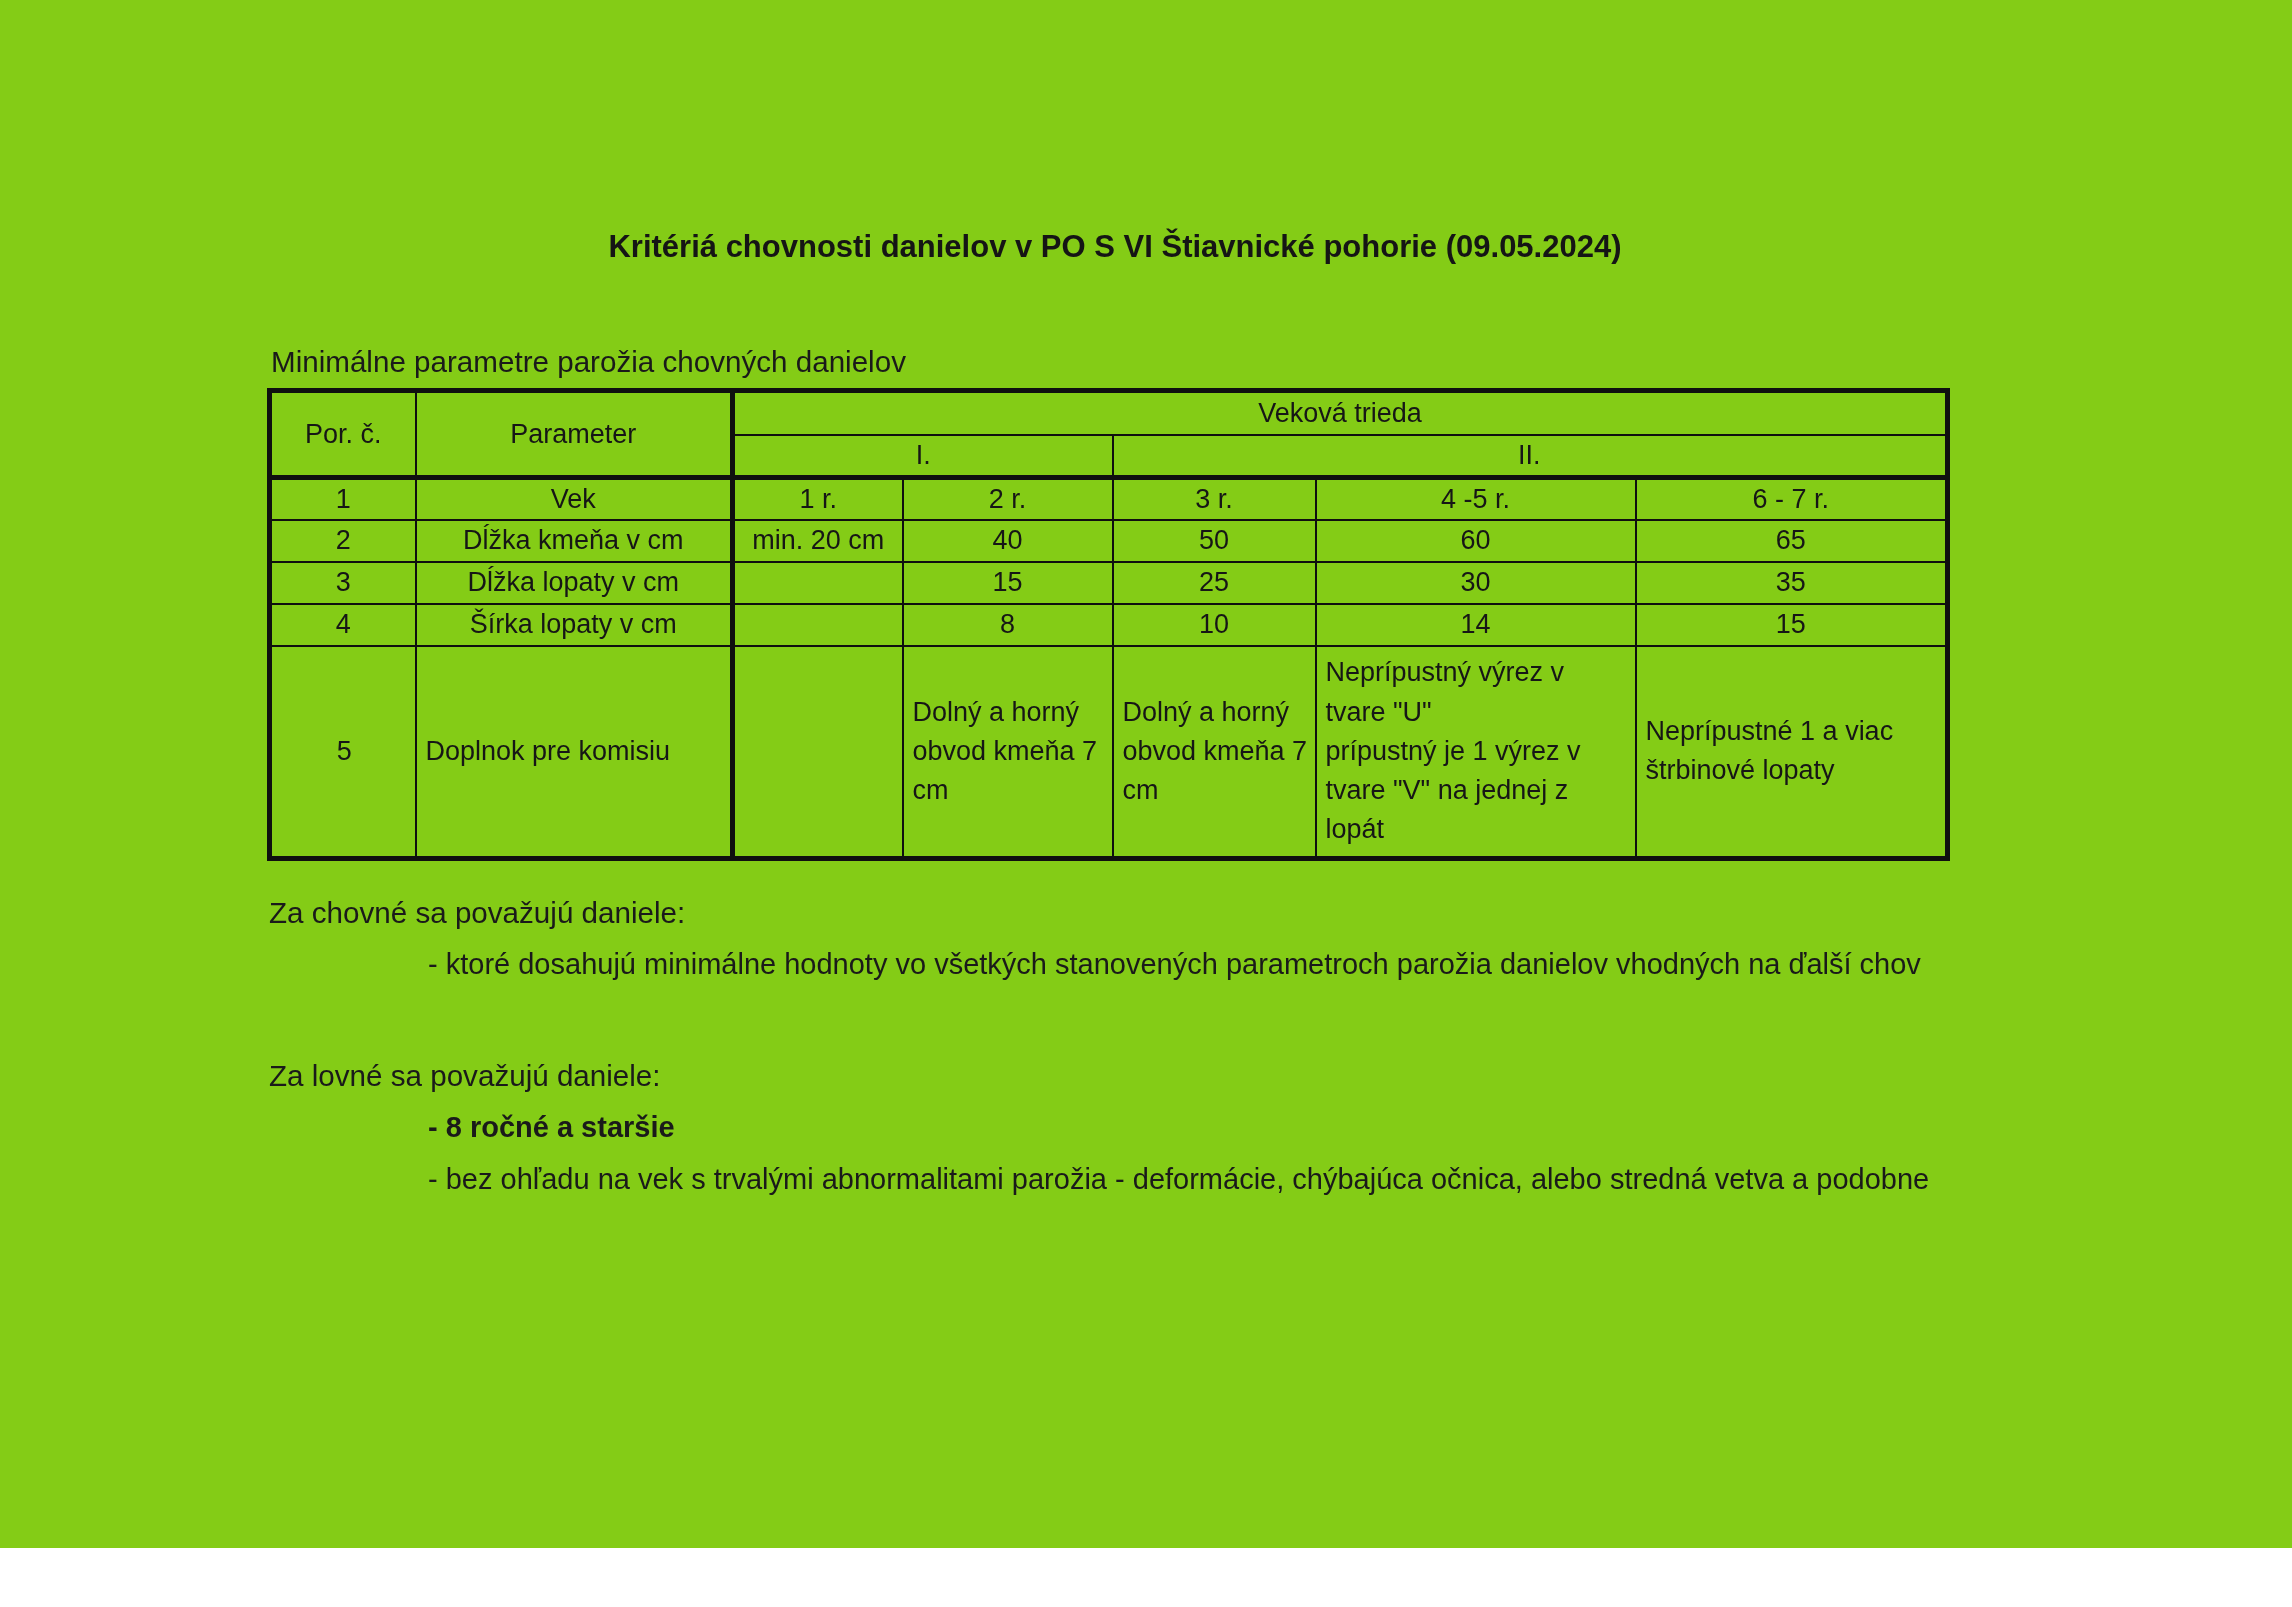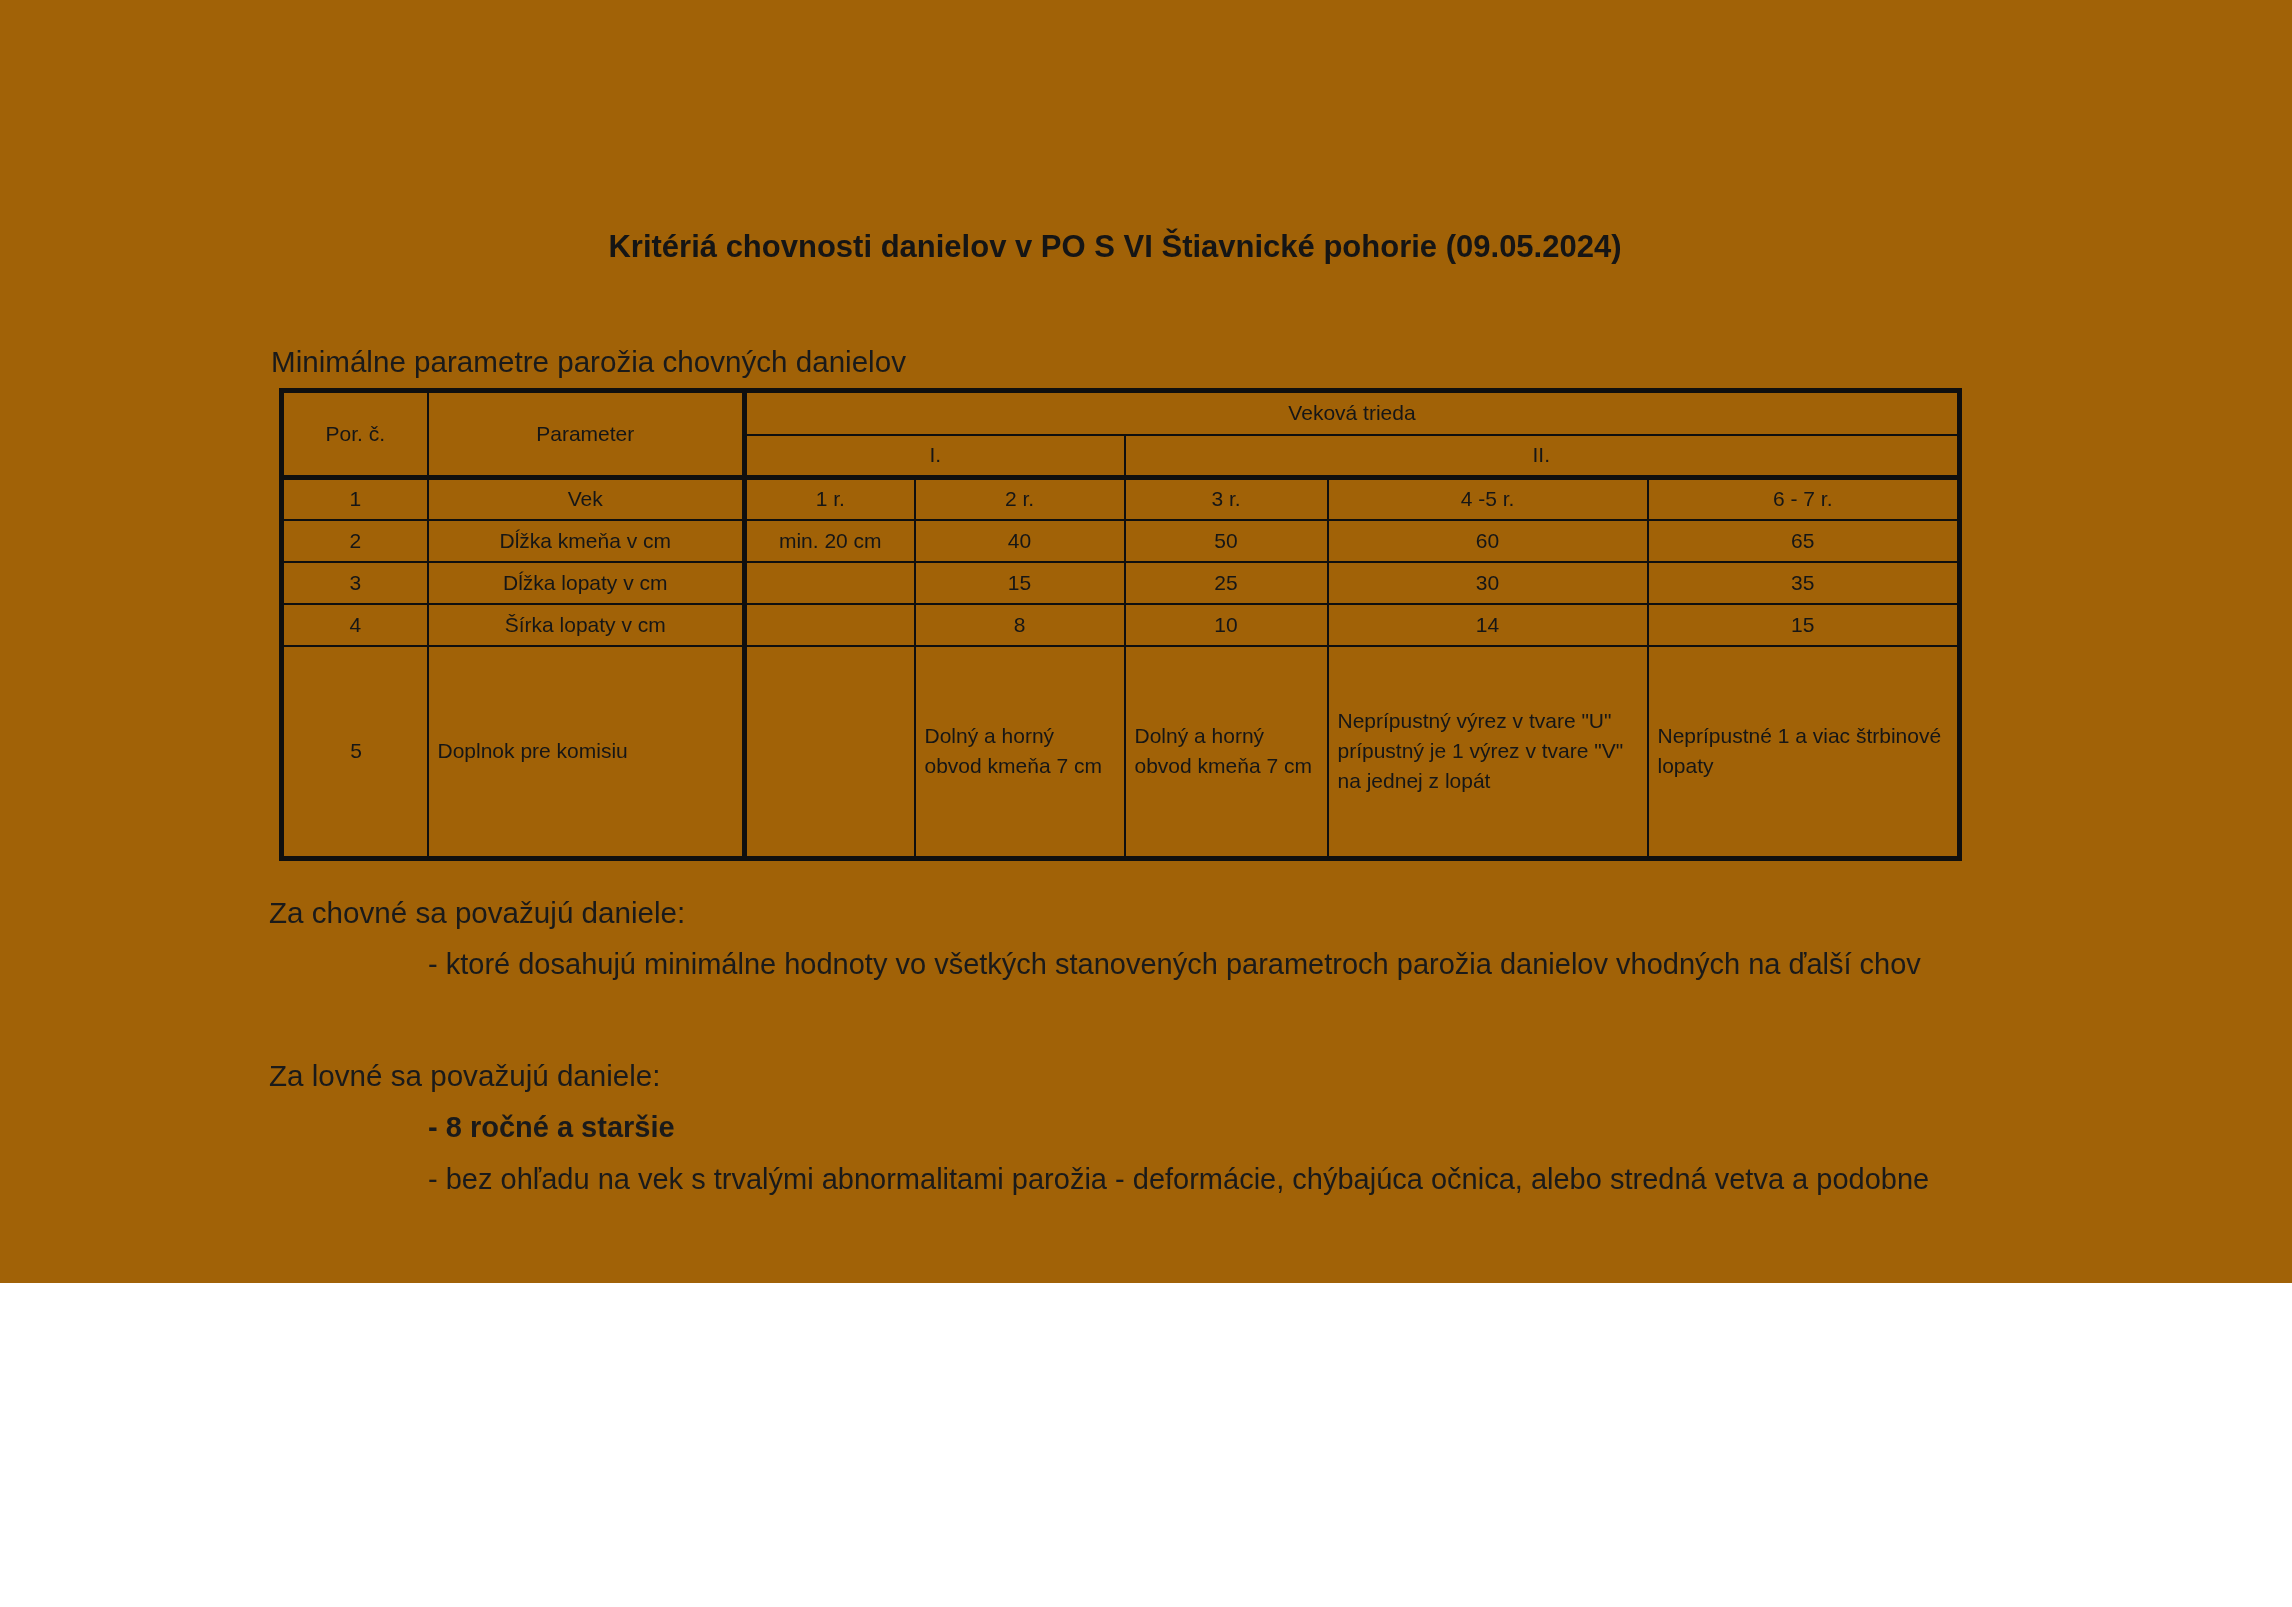--- a/index.html
+++ b/index.html
@@ -6,22 +6,22 @@
   html, body { width: 2293px; height: 1608px; }
   body {
     font-family: "Liberation Sans", sans-serif;
     background: #ffffff;
     color: #1a1a1a;
   }
   .page {
     position: absolute;
     inset: 0;
     width: 2293px;
-    height: 1283px;
-    background: #a16207;
+    height: 1548px;
+    background: #84cc16;
     overflow: hidden;
   }
   .doc-title {
     position: absolute;
     top: 229px;
     left: 0;
     width: 2230px;
     text-align: center;
     font-size: 31px;
     font-weight: 700;
@@ -32,25 +32,25 @@
     position: absolute;
     top: 313px;
     left: 271px;
     font-size: 29.6px;
     color: #1a1a1a;
     margin-top: 32px;
   }
   table.criteria {
     position: absolute;
     top: 388px;
-    left: 279px;
+    left: 267px;
     width: 1678px;
     border-collapse: collapse;
     table-layout: fixed;
-    font-size: 21px;
+    font-size: 27px;
     color: #161616;
     border: 5.4px solid #0f0f0f;
   }
   table.criteria th,
   table.criteria td {
     border: 2.7px solid #0f0f0f;
     font-weight: normal;
     padding: 1.8px 7.2px;
     text-align: center;
     vertical-align: middle;

